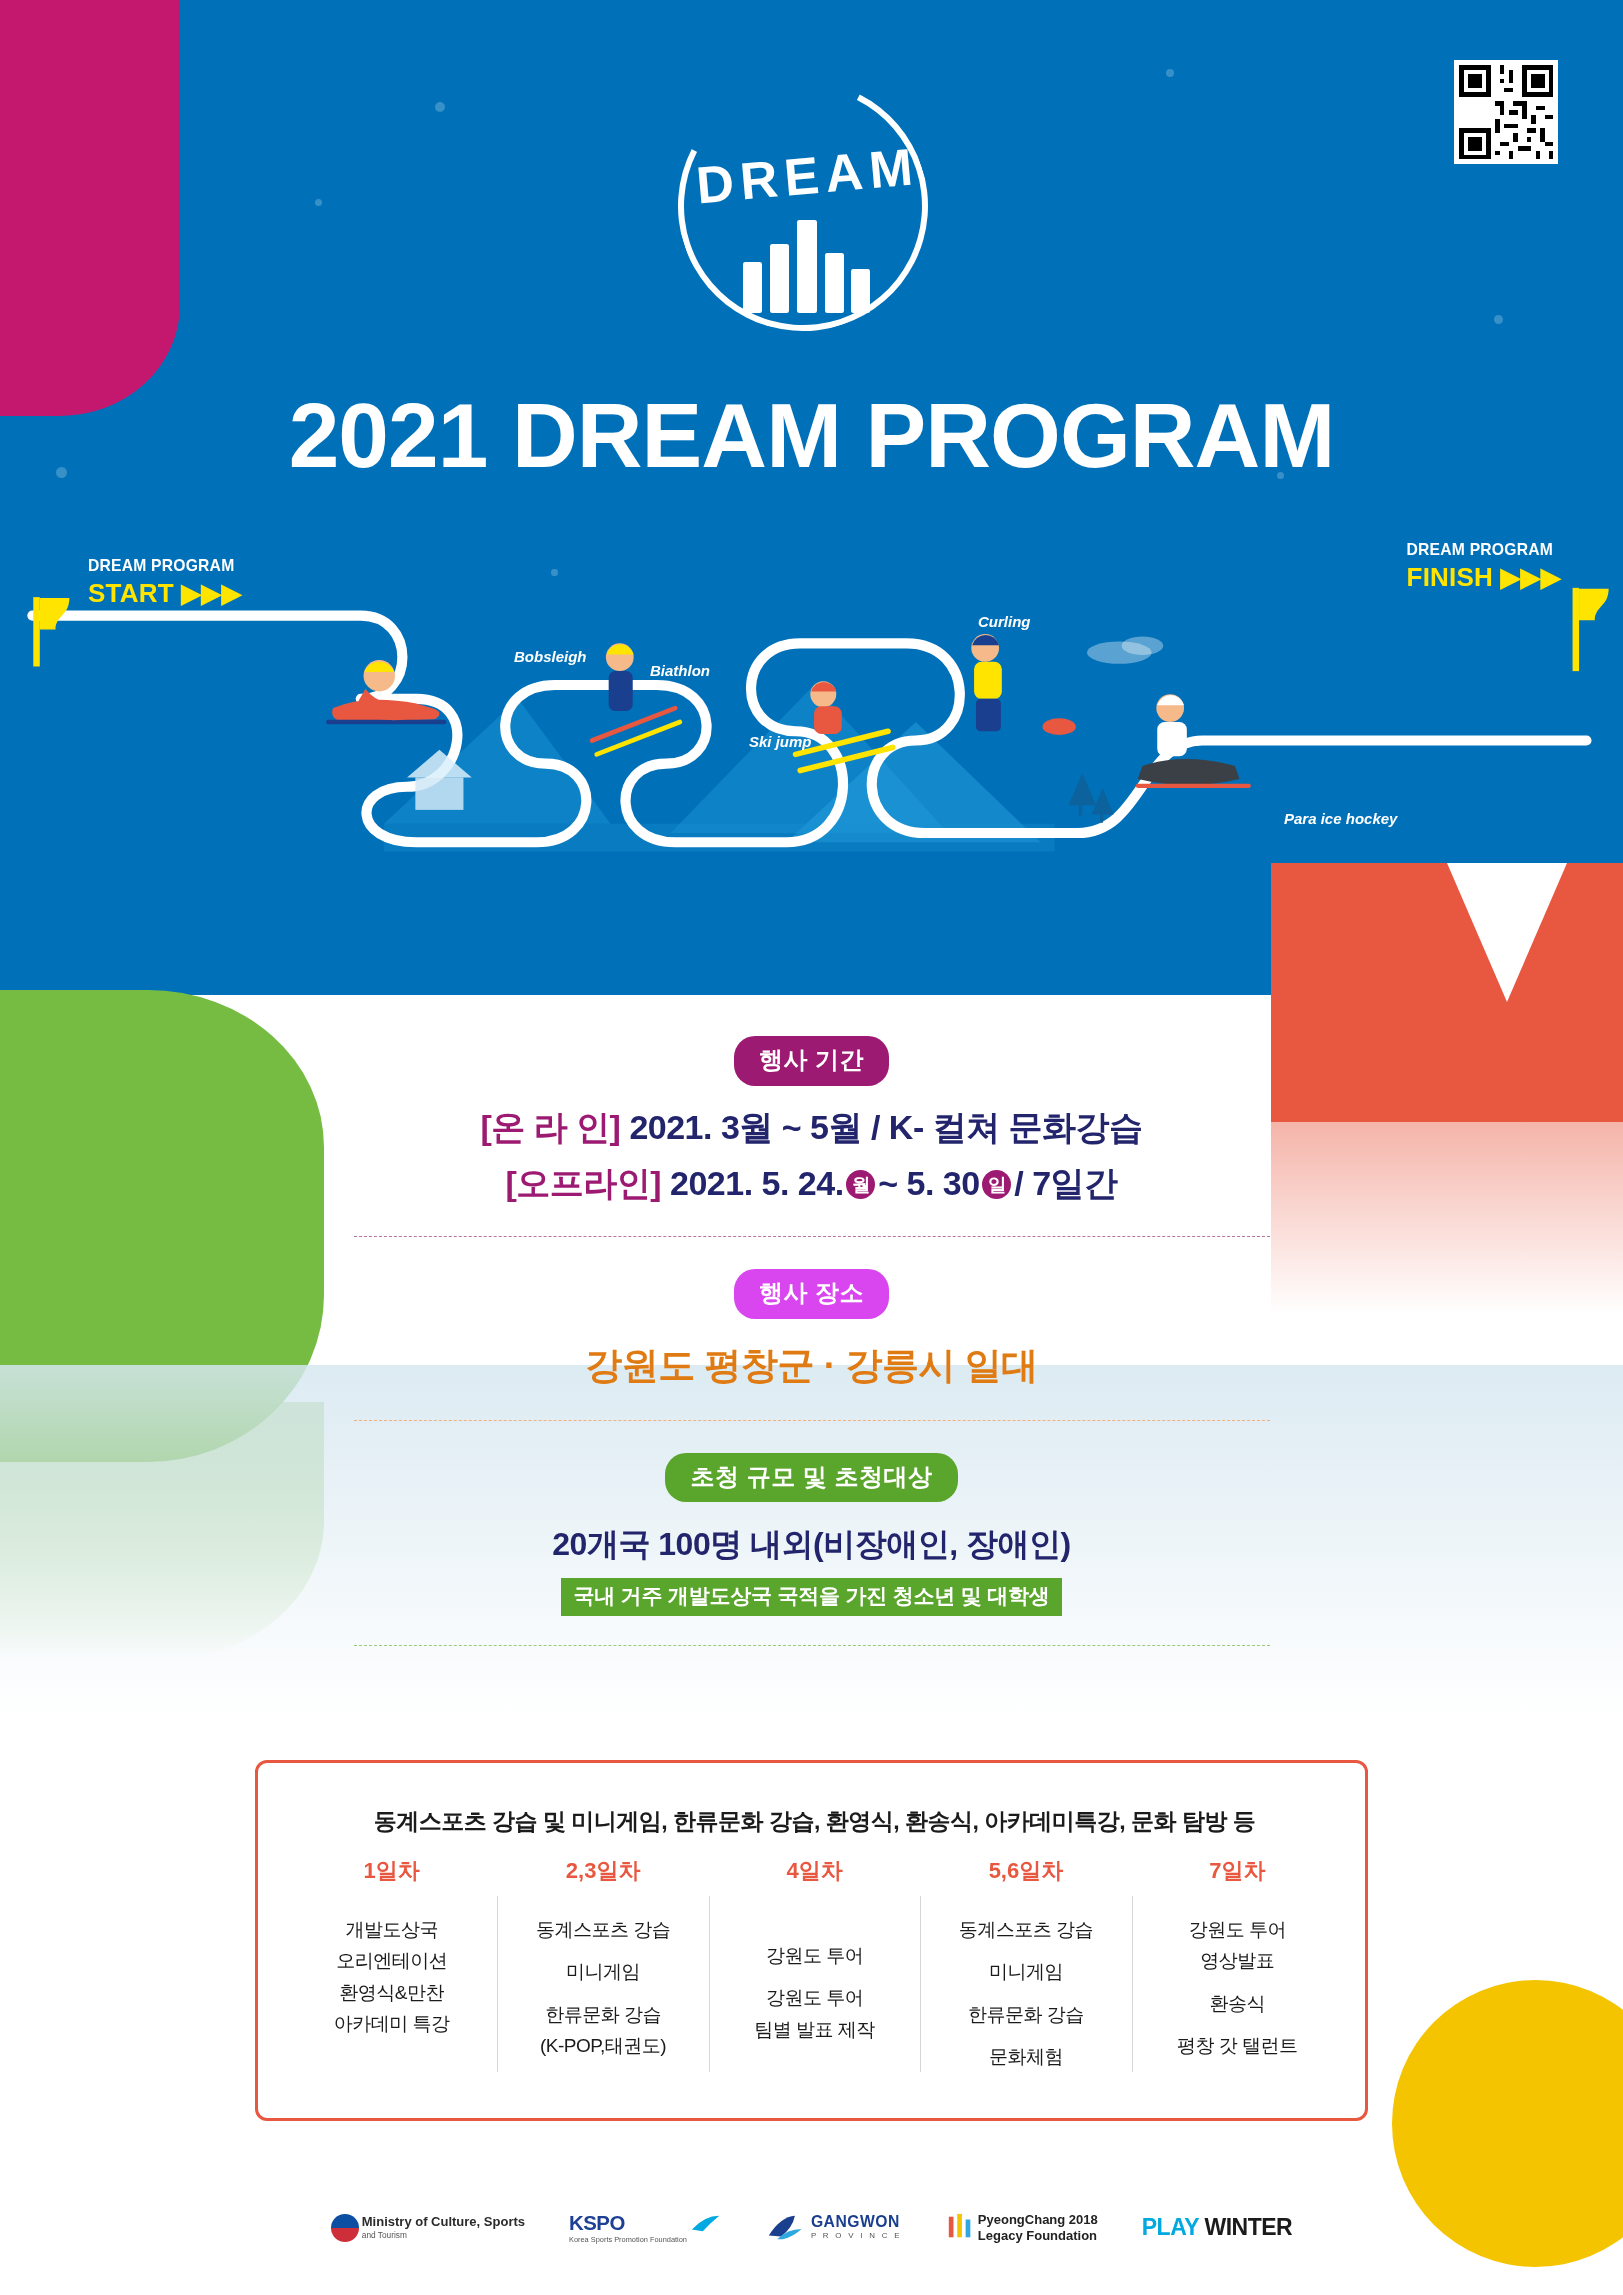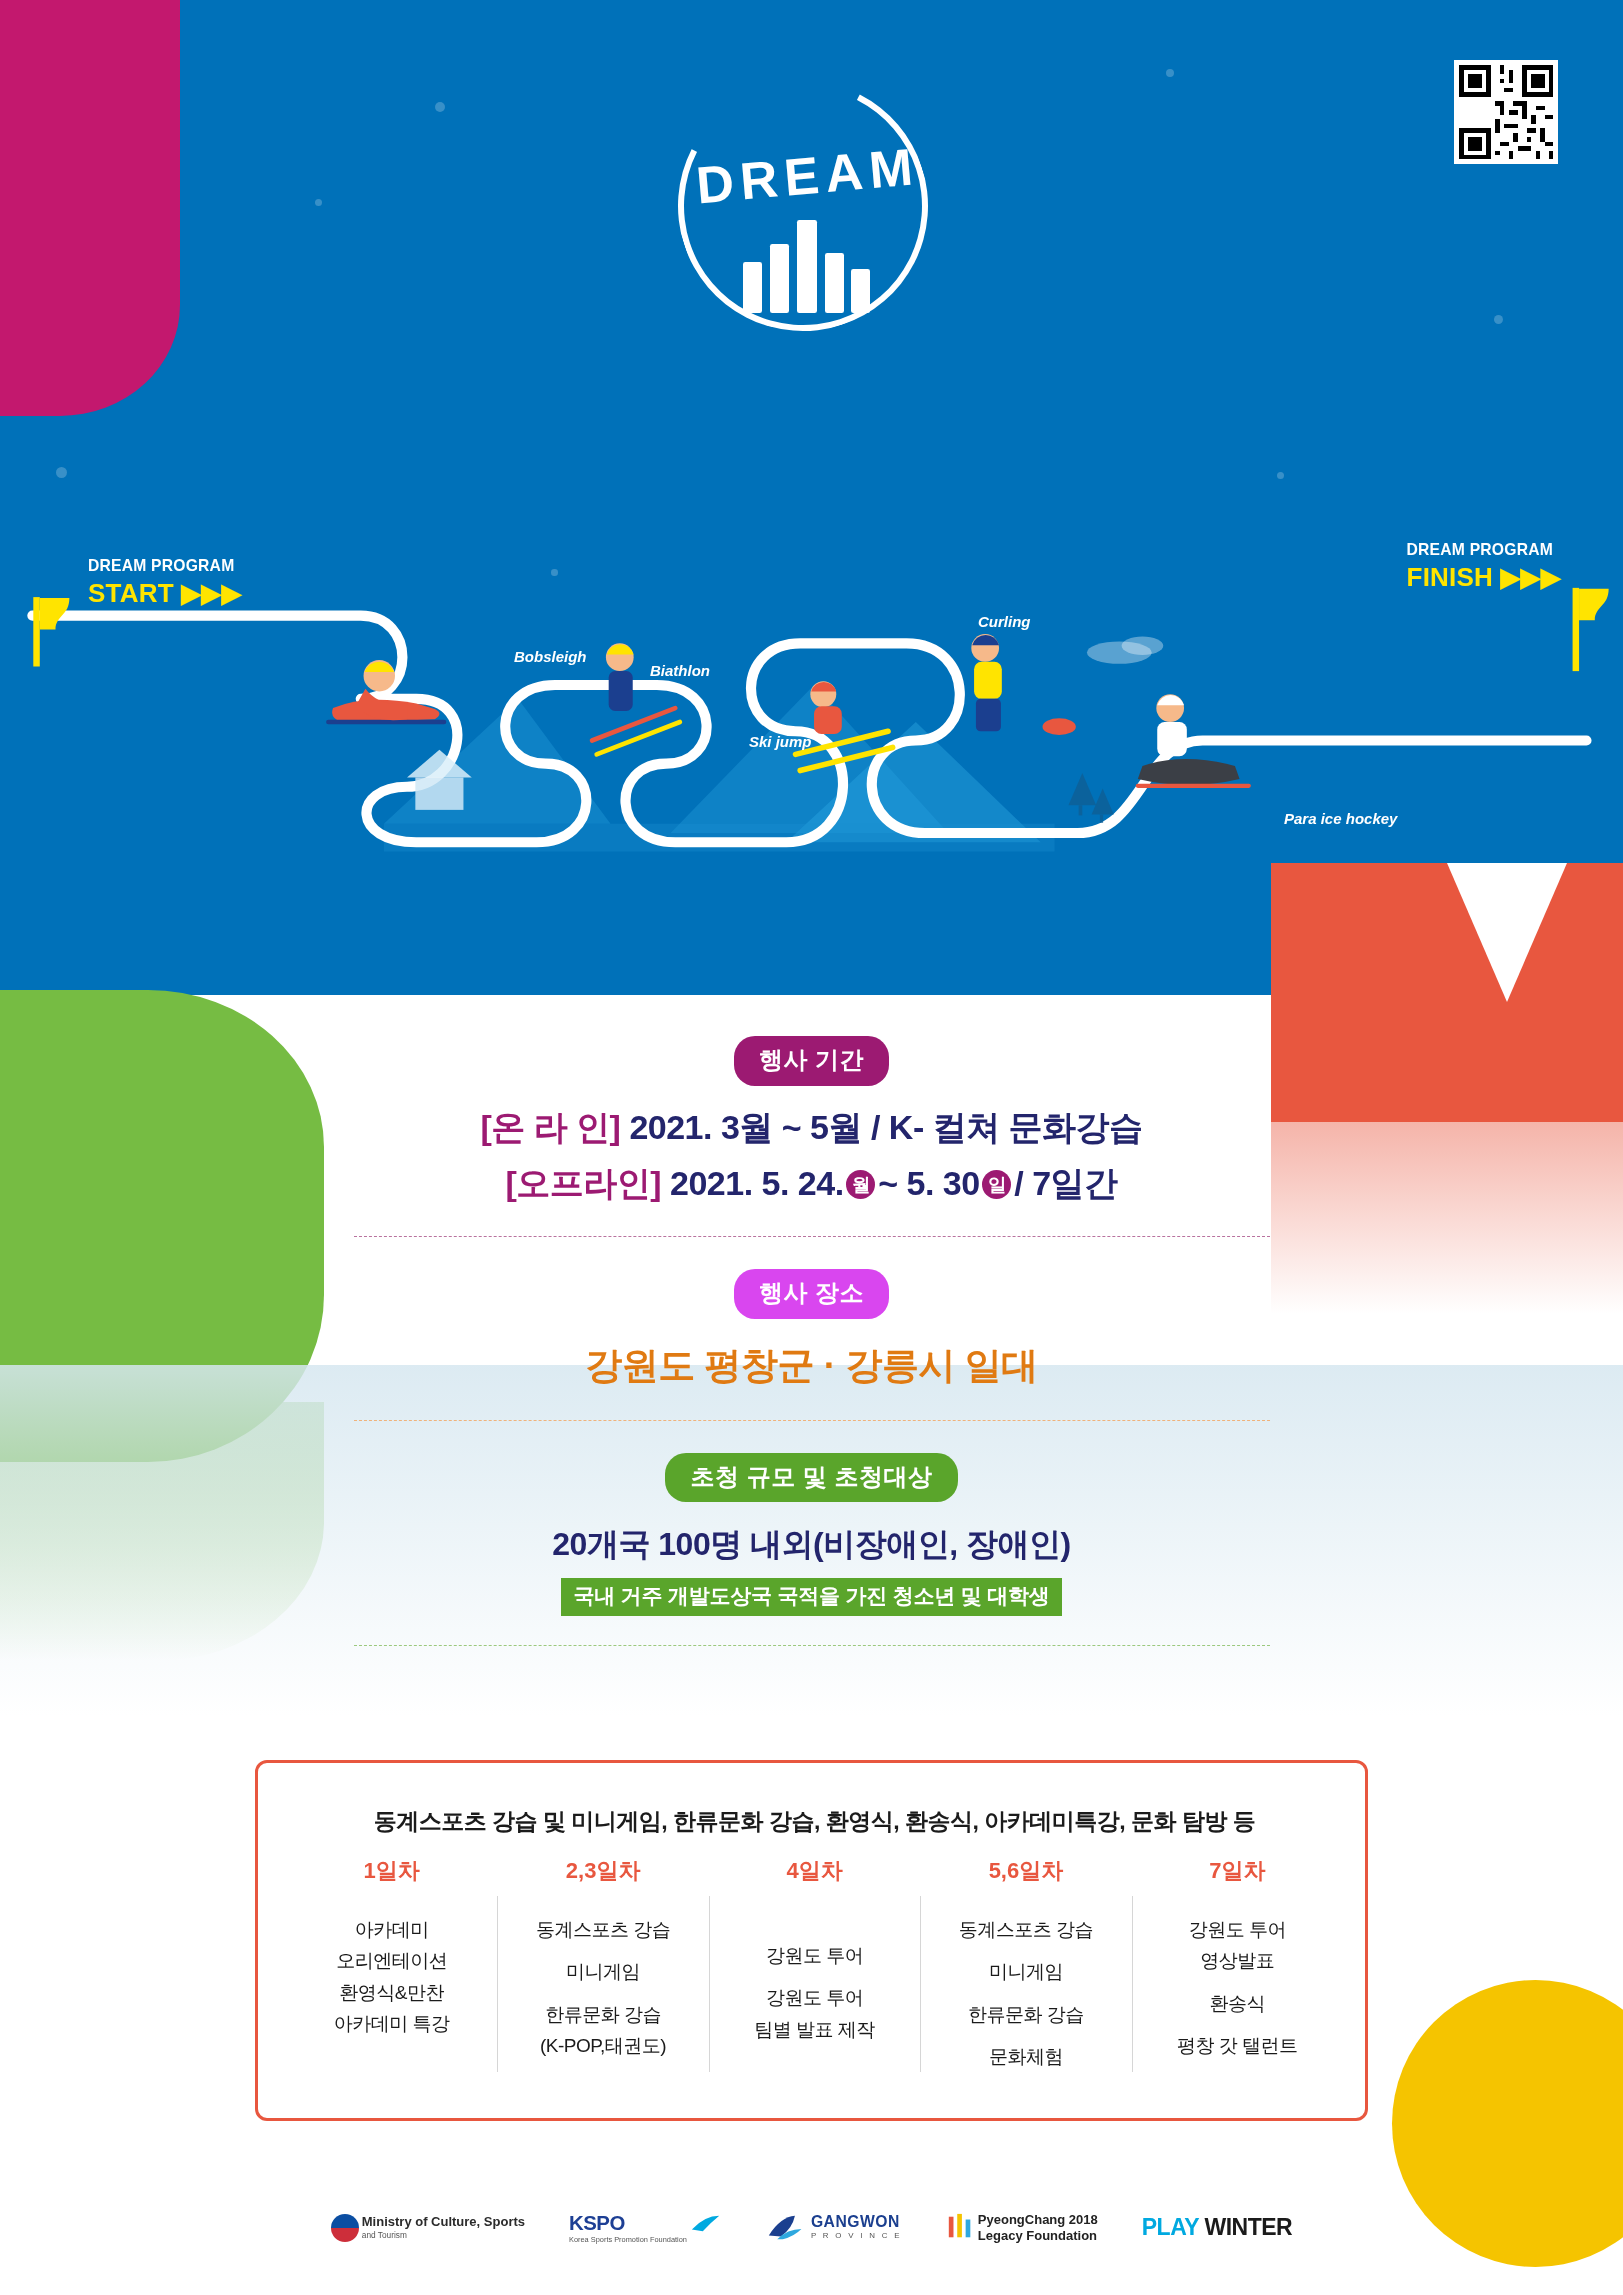--- a/index.html
+++ b/index.html
@@ -393,20 +393,21 @@
             <rect x="17" y="19" width="1" height="2"></rect>
           <rect x="11" y="19" width="1" height="2"></rect>
             <rect x="19" y="17" width="2" height="1"></rect>
           <rect x="8" y="19" width="1" height="1"></rect>
             <rect x="15" y="16" width="1" height="1"></rect>
           <rect x="20" y="19" width="1" height="2"></rect>
         </g>
       </svg>
     </div>
 
+    <div class="main-title">2021 DREAM PROGRAM</div>
 
     <div class="course">
       <svg class="track-svg" width="1623" height="352" viewBox="0 0 3509 760">
 
         <path d="M830 600 L1120 330 L1320 600 Z" fill="#1a8fd1" opacity="0.55"></path>
         <path d="M1450 620 L1760 300 L2050 620 Z" fill="#1a8fd1" opacity="0.55"></path>
         <path d="M1700 640 L1980 380 L2250 640 Z" fill="#2ba3e0" opacity="0.45"></path>
         <rect x="830" y="600" width="1450" height="60" fill="#1a8fd1" opacity="0.35"></rect>
 
         <ellipse cx="2420" cy="230" rx="70" ry="24" fill="#ffffff" opacity="0.35"></ellipse>
@@ -544,21 +545,21 @@
       <div class="dashrule green"></div>
     </div>
   </div>
 
   <div class="prog-box">
     <div class="prog-desc">동계스포츠 강습 및 미니게임, 한류문화 강습, 환영식, 환송식, 아카데미특강, 문화 탐방 등</div>
 
     <div class="prog-table">
       <div class="prog-col">
         <div class="prog-head">1일차</div>
-        <div class="prog-item">아카데미</div>
+        <div class="prog-item">개발도상국</div>
         <div class="prog-item">오리엔테이션</div>
         <div class="prog-item">환영식&amp;만찬</div>
         <div class="prog-item">아카데미 특강</div>
       </div>
       <div class="prog-col">
         <div class="prog-head">2,3일차</div>
         <div class="prog-item">동계스포츠 강습</div>
         <div class="prog-item gap">미니게임</div>
         <div class="prog-item gap">한류문화 강습</div>
         <div class="prog-item">(K-POP,태권도)</div>

